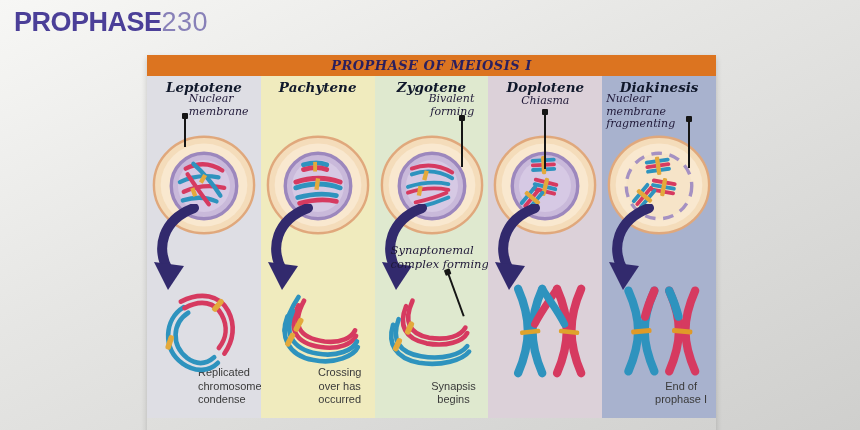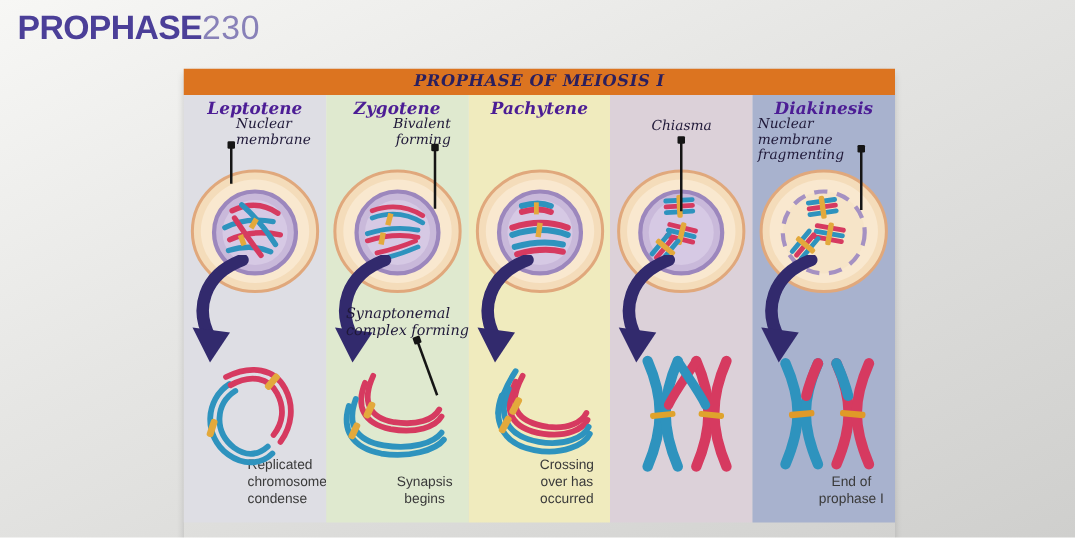--- a/index.html
+++ b/index.html
@@ -19,21 +19,21 @@
   }
   .titlebar{
     height:21px;background:#DC7420;color:#2A1F5E;
     font:italic bold 13px "DejaVu Serif",serif;
     text-align:center;line-height:21px;letter-spacing:0.5px;
   }
   .cols{display:flex;height:342px;}
   .col{position:relative;flex:1 1 0;height:100%;overflow:hidden;}
   .stage-name{
     margin-top:3px;text-align:center;
-    font:italic bold 13.5px "DejaVu Serif",serif;color:#4c1d95;
+    font:italic bold 13.5px "DejaVu Serif",serif;color:#0f172a;
   }
   .annot{
     position:absolute;font:italic 11px "DejaVu Serif",serif;
     color:#1F1838;line-height:1.15;z-index:4;
   }
   .annot-1{right:10px;top:17px;width:62px;text-align:left;}
   .annot-2{right:14px;top:17px;width:58px;text-align:right;}
   .annot-4{left:0;right:0;top:19px;text-align:center;}
   .annot-5{left:4px;top:17px;width:108px;text-align:left;}
   .pointer{
@@ -106,20 +106,56 @@
           <path d="M38,31 C21,42 19,66 37,80 C48,88 58,86 66,79" stroke="#2E93BE"></path>
           <path d="M30,19 C52,8 72,12 81,29 C89,44 87,61 77,75" stroke="#D63A60"></path>
           <path d="M34,26 C52,16 67,20 74,33 C81,46 79,59 71,69" stroke="#D63A60"></path>
         </g>
         <rect x="67" y="15" width="6" height="16" rx="2.5" fill="#E3A93C" transform="rotate(40 70 23)"></rect>
         <rect x="15" y="55" width="6" height="16" rx="2.5" fill="#E3A93C" transform="rotate(18 18 63)"></rect>
       </svg>
       <div class="caption caption-left">Replicated chromosomes condense</div>
     </div>
 
+    <div class="col" style="background:#F0EBBE">
+      <div class="stage-name">Pachytene</div>
+      <svg class="cell" viewBox="0 0 110 110">
+        <ellipse cx="55" cy="55" rx="52" ry="50" fill="#F4DCBA" stroke="#E0A87C" stroke-width="2.5"></ellipse>
+        <ellipse cx="55" cy="55" rx="45" ry="43" fill="#F9E8CF"></ellipse>
+        <circle cx="55" cy="56" r="34" fill="#C9B9DA" stroke="#9C87BD" stroke-width="3.5"></circle>
+        <circle cx="55" cy="56" r="27" fill="#D6C9E4"></circle>
+        <g fill="none" stroke-linecap="round" stroke-width="5">
+          <path d="M40,34 Q54,30 64,34" stroke="#2E93BE"></path>
+          <path d="M40,39 Q54,35 64,39" stroke="#D63A60"></path>
+          <path d="M32,52 Q56,44 78,52" stroke="#D63A60"></path>
+          <path d="M32,58 Q56,50 78,58" stroke="#2E93BE"></path>
+          <path d="M34,68 Q56,62 74,66" stroke="#2E93BE"></path>
+          <path d="M36,74 Q57,68 74,72" stroke="#D63A60"></path>
+        </g>
+        <rect x="50" y="31" width="4" height="10" fill="#E3A93C"></rect>
+        <rect x="52" y="48" width="4.5" height="12" fill="#E3A93C" transform="rotate(8 54 54)"></rect>
+      </svg>
+      <svg class="arrow" viewBox="0 0 52 88">
+        <path d="M46,4 C14,16 8,44 20,66" stroke="#322A6D" stroke-width="10" fill="none" stroke-linecap="round"></path>
+        <polygon points="6,58 36,62 20,86" fill="#322A6D"></polygon>
+      </svg>
+      <svg class="chrom" viewBox="0 0 110 110">
+        <g fill="none" stroke-linecap="round" stroke-width="5">
+          <path d="M34,14 C26,26 21,38 19,50" stroke="#2E93BE"></path>
+          <path d="M40,18 C26,44 34,58 62,62 C80,64 91,58 95,50" stroke="#D63A60"></path>
+          <path d="M34,23 C22,48 30,64 58,68 C78,71 92,64 96,56" stroke="#D63A60"></path>
+          <path d="M28,29 C18,52 26,70 54,75 C76,79 93,71 97,62" stroke="#2E93BE"></path>
+          <path d="M22,35 C14,56 22,77 50,82 C74,87 94,77 98,68" stroke="#2E93BE"></path>
+        </g>
+        <rect x="31" y="36" width="6" height="16" rx="2.5" fill="#E3A93C" transform="rotate(28 34 44)"></rect>
+        <rect x="22" y="52" width="6" height="16" rx="2.5" fill="#E3A93C" transform="rotate(28 25 60)"></rect>
+      </svg>
+      <div class="caption">Crossing over has occurred</div>
+    </div>
+
     <div class="col" style="background:#DFE9CF">
       <div class="stage-name">Zygotene</div>
       <div class="annot annot-2">Bivalent forming</div>
       <div class="pointer" style="left:86px;top:43px;height:48px"></div>
       <svg class="cell" viewBox="0 0 110 110">
         <ellipse cx="55" cy="55" rx="52" ry="50" fill="#F4DCBA" stroke="#E0A87C" stroke-width="2.5"></ellipse>
         <ellipse cx="55" cy="55" rx="45" ry="43" fill="#F9E8CF"></ellipse>
         <circle cx="55" cy="56" r="34" fill="#C9B9DA" stroke="#9C87BD" stroke-width="3.5"></circle>
         <circle cx="55" cy="56" r="27" fill="#D6C9E4"></circle>
         <g fill="none" stroke-linecap="round" stroke-width="4">
@@ -145,57 +181,22 @@
           <path d="M27,24 C19,44 25,59 49,64 C71,68 88,62 93,53" stroke="#D63A60"></path>
           <path d="M19,38 C11,60 19,74 43,78 C67,82 86,76 93,67" stroke="#2E93BE"></path>
           <path d="M13,44 C7,64 15,80 41,85 C65,89 88,82 95,73" stroke="#2E93BE"></path>
         </g>
         <rect x="28" y="40" width="6" height="15" rx="2.5" fill="#E3A93C" transform="rotate(25 31 47)"></rect>
         <rect x="15" y="58" width="6" height="15" rx="2.5" fill="#E3A93C" transform="rotate(25 18 65)"></rect>
       </svg>
       <div class="caption">Synapsis begins</div>
     </div>
 
-    <div class="col" style="background:#F0EBBE">
-      <div class="stage-name">Pachytene</div>
-      <svg class="cell" viewBox="0 0 110 110">
-        <ellipse cx="55" cy="55" rx="52" ry="50" fill="#F4DCBA" stroke="#E0A87C" stroke-width="2.5"></ellipse>
-        <ellipse cx="55" cy="55" rx="45" ry="43" fill="#F9E8CF"></ellipse>
-        <circle cx="55" cy="56" r="34" fill="#C9B9DA" stroke="#9C87BD" stroke-width="3.5"></circle>
-        <circle cx="55" cy="56" r="27" fill="#D6C9E4"></circle>
-        <g fill="none" stroke-linecap="round" stroke-width="5">
-          <path d="M40,34 Q54,30 64,34" stroke="#2E93BE"></path>
-          <path d="M40,39 Q54,35 64,39" stroke="#D63A60"></path>
-          <path d="M32,52 Q56,44 78,52" stroke="#D63A60"></path>
-          <path d="M32,58 Q56,50 78,58" stroke="#2E93BE"></path>
-          <path d="M34,68 Q56,62 74,66" stroke="#2E93BE"></path>
-          <path d="M36,74 Q57,68 74,72" stroke="#D63A60"></path>
-        </g>
-        <rect x="50" y="31" width="4" height="10" fill="#E3A93C"></rect>
-        <rect x="52" y="48" width="4.5" height="12" fill="#E3A93C" transform="rotate(8 54 54)"></rect>
-      </svg>
-      <svg class="arrow" viewBox="0 0 52 88">
-        <path d="M46,4 C14,16 8,44 20,66" stroke="#322A6D" stroke-width="10" fill="none" stroke-linecap="round"></path>
-        <polygon points="6,58 36,62 20,86" fill="#322A6D"></polygon>
-      </svg>
-      <svg class="chrom" viewBox="0 0 110 110">
-        <g fill="none" stroke-linecap="round" stroke-width="5">
-          <path d="M34,14 C26,26 21,38 19,50" stroke="#2E93BE"></path>
-          <path d="M40,18 C26,44 34,58 62,62 C80,64 91,58 95,50" stroke="#D63A60"></path>
-          <path d="M34,23 C22,48 30,64 58,68 C78,71 92,64 96,56" stroke="#D63A60"></path>
-          <path d="M28,29 C18,52 26,70 54,75 C76,79 93,71 97,62" stroke="#2E93BE"></path>
-          <path d="M22,35 C14,56 22,77 50,82 C74,87 94,77 98,68" stroke="#2E93BE"></path>
-        </g>
-        <rect x="31" y="36" width="6" height="16" rx="2.5" fill="#E3A93C" transform="rotate(28 34 44)"></rect>
-        <rect x="22" y="52" width="6" height="16" rx="2.5" fill="#E3A93C" transform="rotate(28 25 60)"></rect>
-      </svg>
-      <div class="caption">Crossing over has occurred</div>
-    </div>
-
     <div class="col" style="background:#DCD1D9">
+      <div class="stage-name">Doplotene</div>
       <div class="annot annot-4">Chiasma</div>
       <div class="pointer" style="left:56px;top:37px;height:56px"></div>
       <svg class="cell" viewBox="0 0 110 110">
         <ellipse cx="55" cy="55" rx="52" ry="50" fill="#F4DCBA" stroke="#E0A87C" stroke-width="2.5"></ellipse>
         <ellipse cx="55" cy="55" rx="45" ry="43" fill="#F9E8CF"></ellipse>
         <circle cx="55" cy="56" r="34" fill="#C9B9DA" stroke="#9C87BD" stroke-width="3.5"></circle>
         <circle cx="55" cy="56" r="27" fill="#D6C9E4"></circle>
         <g transform="translate(40,28) rotate(-3)">
           <rect width="26" height="4" rx="2" fill="#2E93BE"></rect>
             <rect y="4.8" width="26" height="4" rx="2" fill="#D63A60"></rect>

